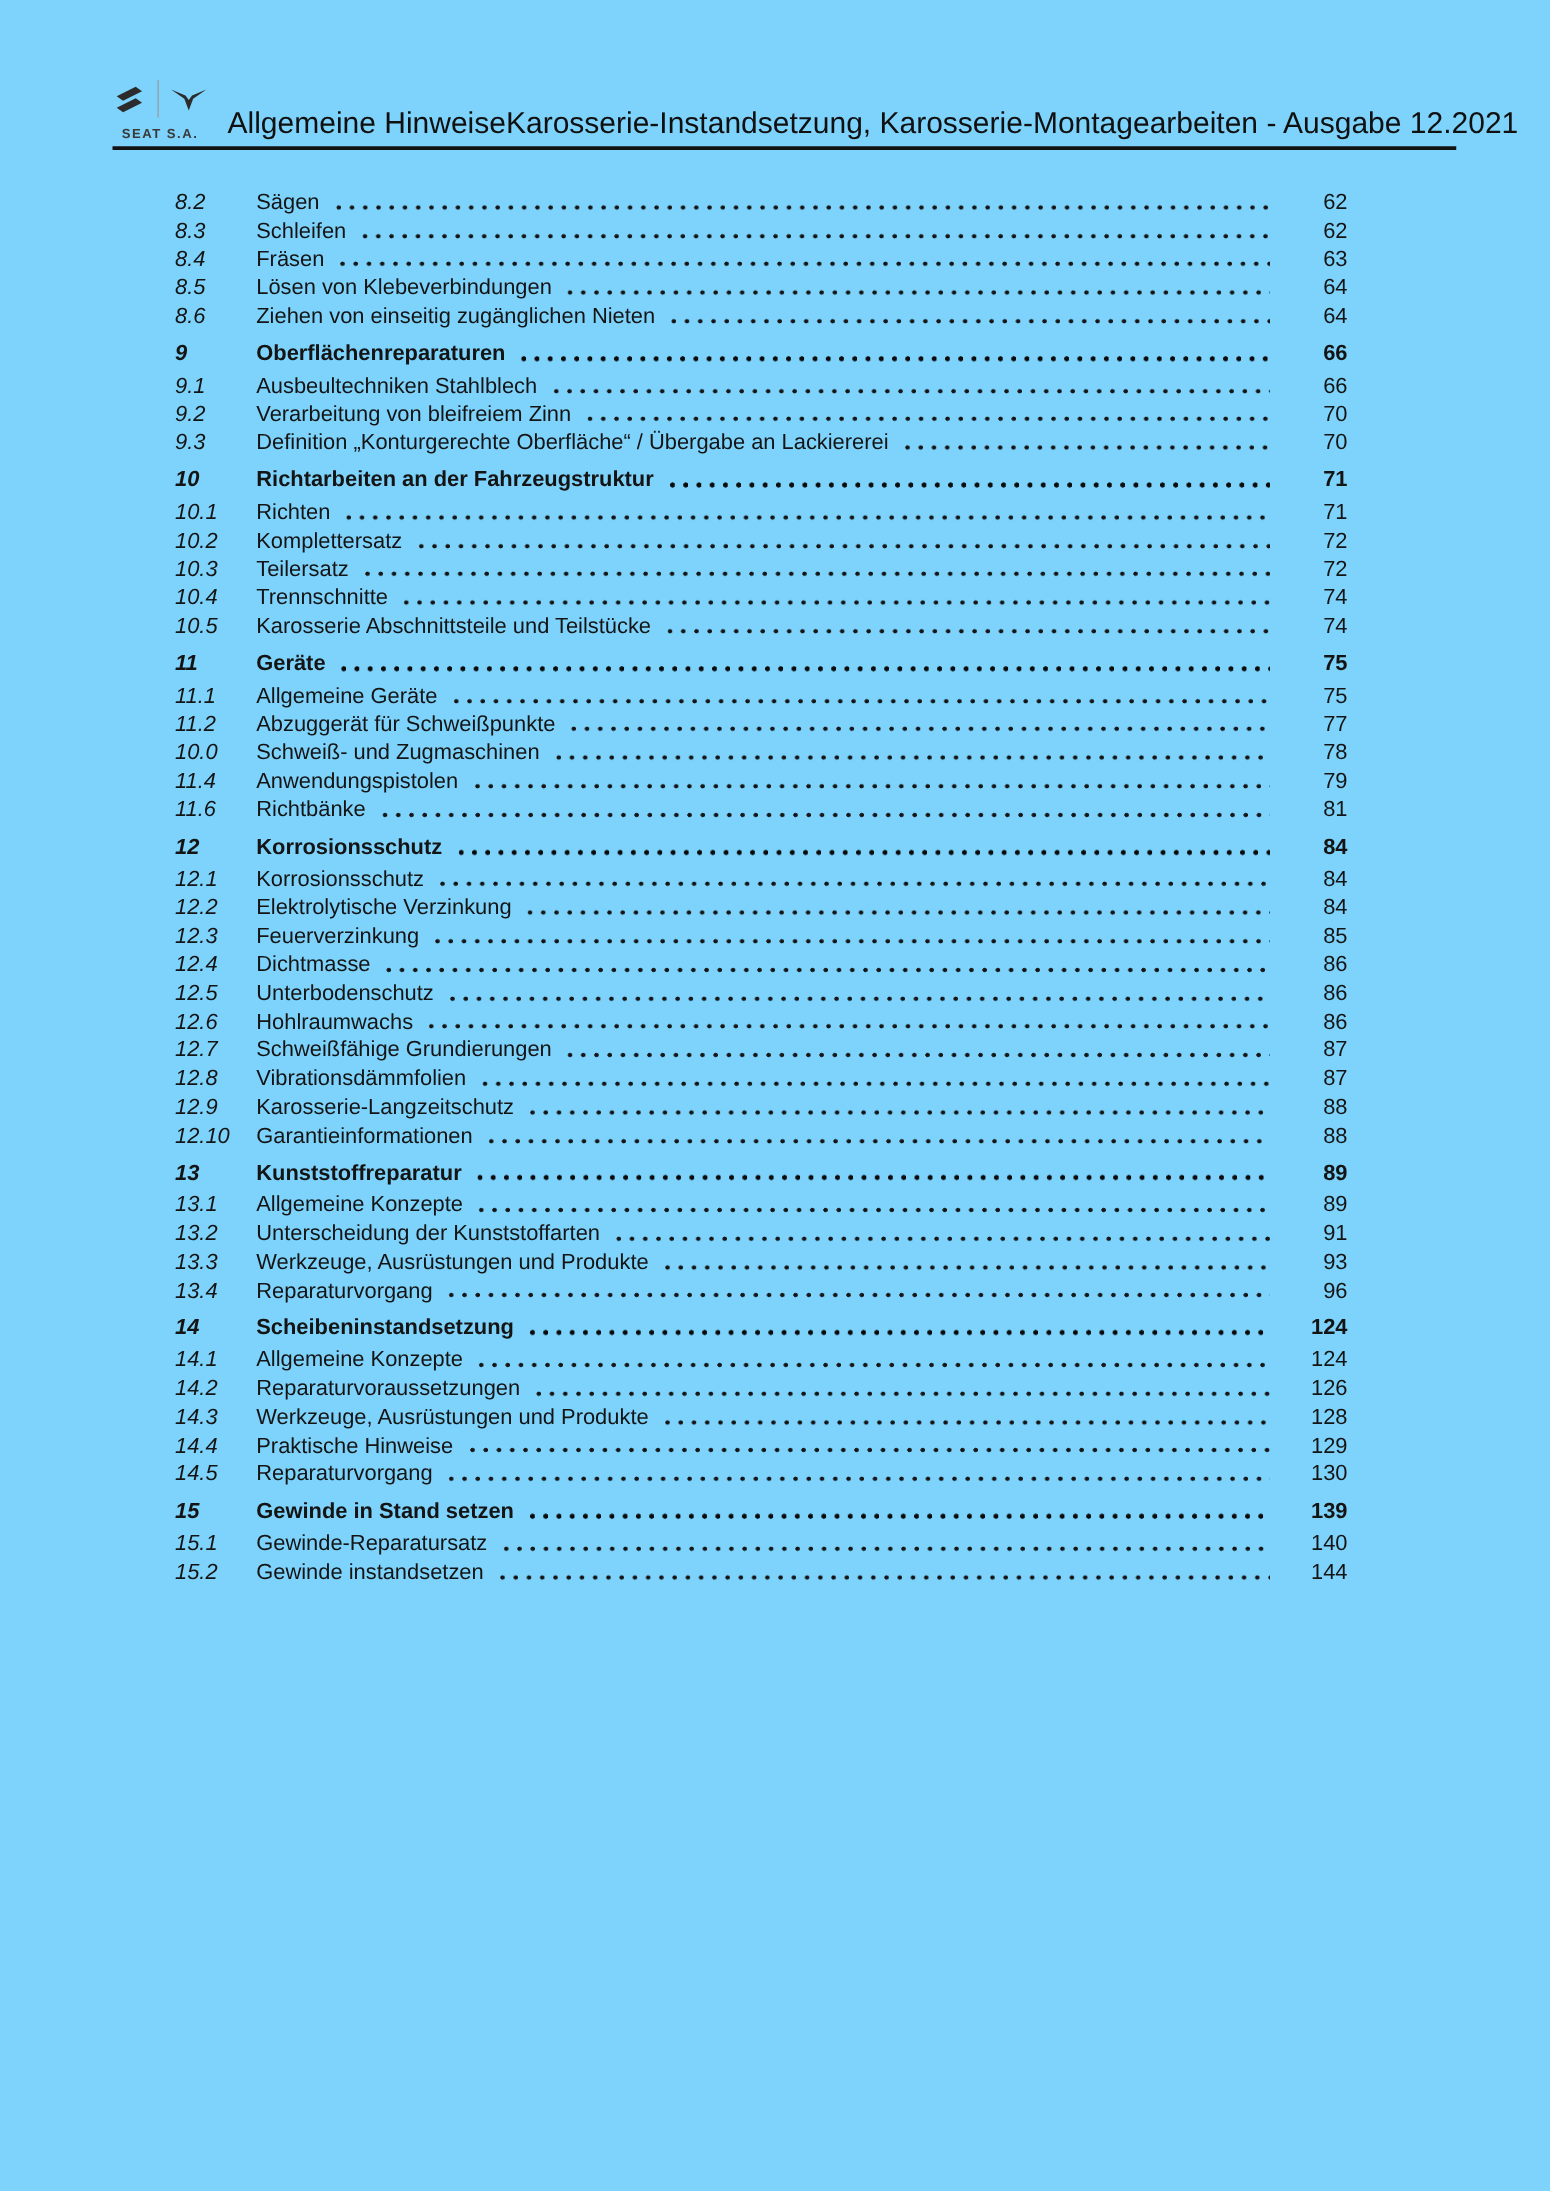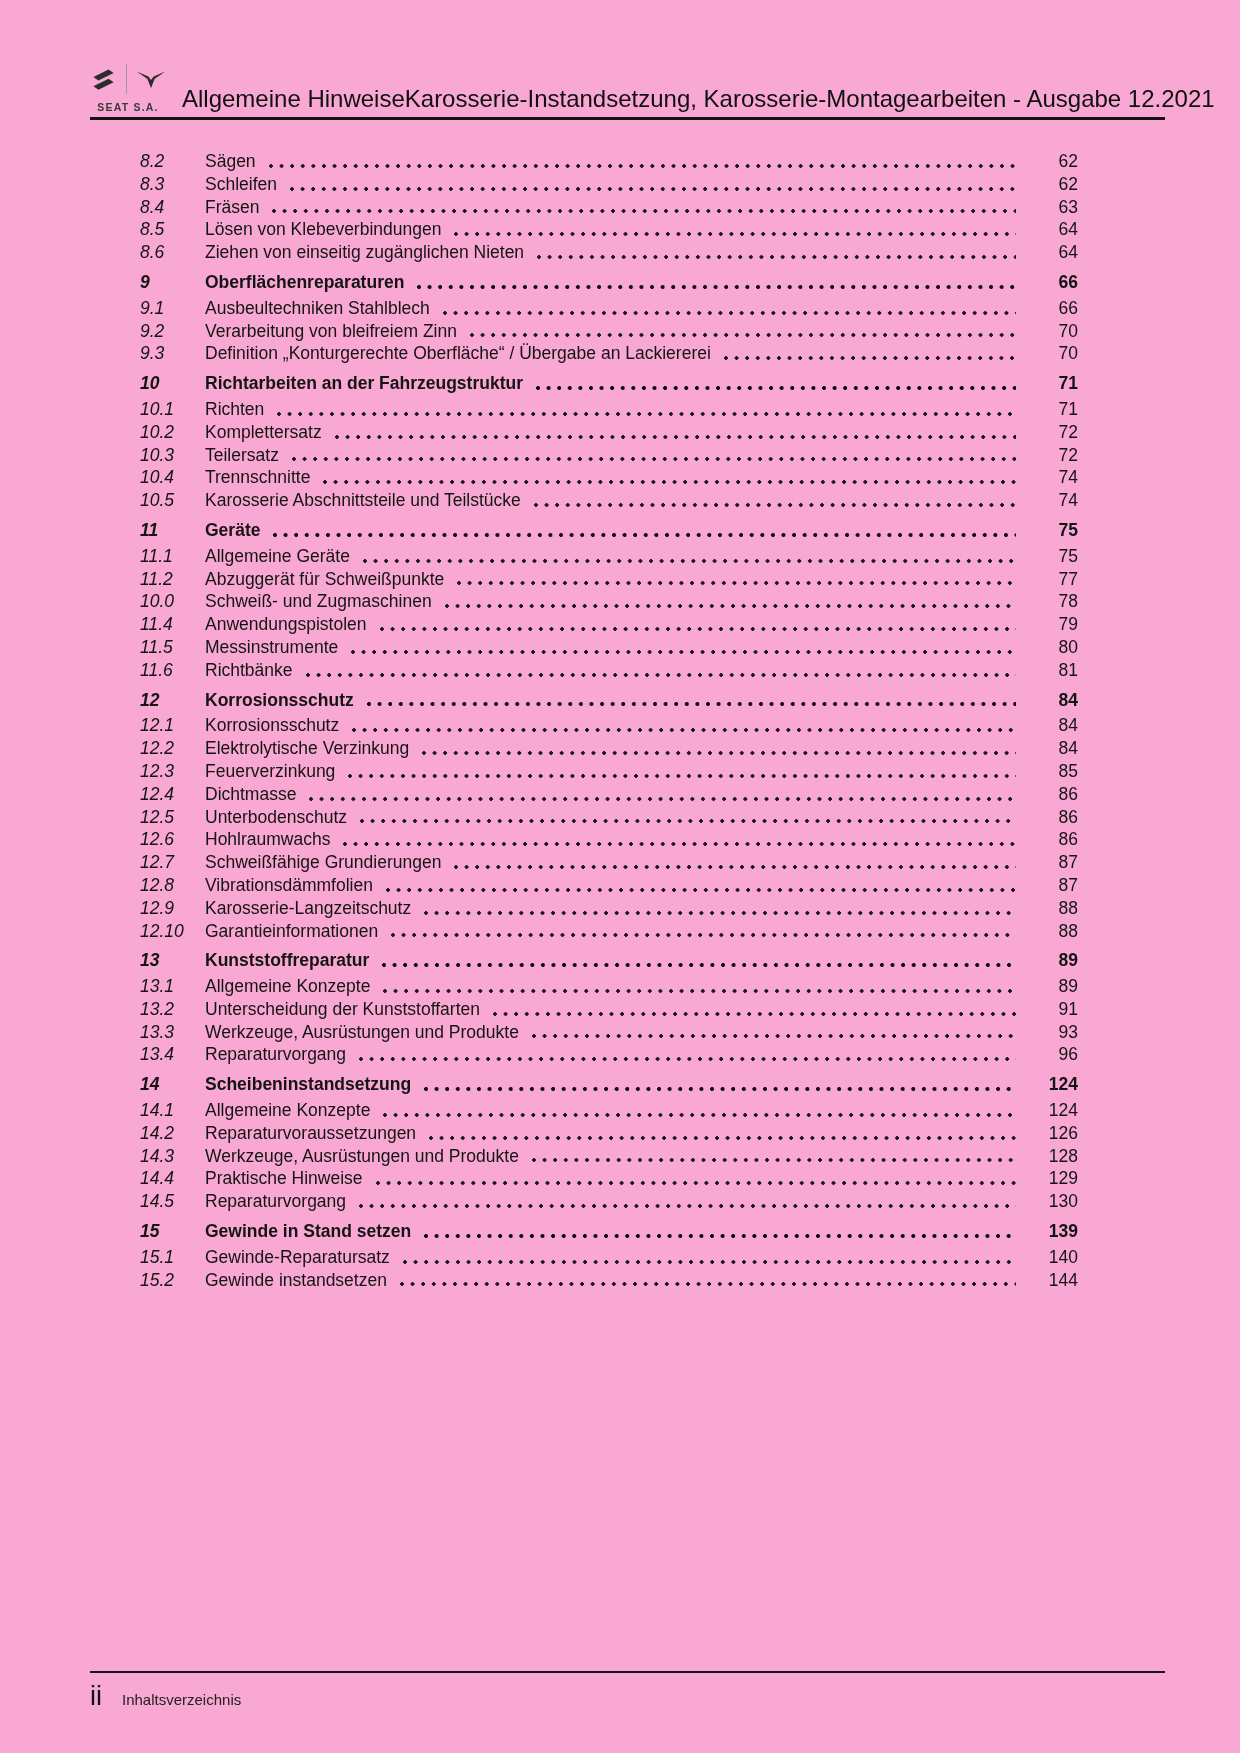--- a/index.html
+++ b/index.html
@@ -2,21 +2,21 @@
 <html><head>
 <meta charset="utf-8">
 <style>
   * { margin: 0; padding: 0; box-sizing: border-box; }
   html, body { background: #ffffff; }
   body {
     width: 1240px; height: 1753px;
     font-family: "Liberation Sans", sans-serif;
     color: #111; position: relative; overflow: hidden;
   }
-  .page { position: absolute; inset: 0; background: #f9a8d4; }
+  .page { position: absolute; inset: 0; background: #7dd3fc; }
 
   
   .header { position: absolute; top: 64px; left: 90px; right: 75px; }
   .header-inner { display: flex; align-items: flex-end; }
   .logo-block { display: flex; flex-direction: column; align-items: center; margin-right: 16px; }
   .logo-row { display: flex; align-items: center; gap: 9px; margin-bottom: 7px; }
   .logo-divider { width: 1px; height: 30px; background: #9a9a9a; }
   .brand-small {
     font-size: 10.5px; font-weight: 700; letter-spacing: 1.2px;
     color: #3a3a3a; white-space: nowrap;
@@ -217,26 +217,20 @@
         <span class="page-no">78</span>
       </div>
 
       <div class="toc-row section">
         <span class="num">11.4</span>
         <span class="title">Anwendungspistolen</span>
         <span class="dots"></span>
         <span class="page-no">79</span>
       </div>
 
-      <div class="toc-row section">
-        <span class="num">11.5</span>
-        <span class="title">Messinstrumente</span>
-        <span class="dots"></span>
-        <span class="page-no">80</span>
-      </div>
 
       <div class="toc-row section">
         <span class="num">11.6</span>
         <span class="title">Richtbänke</span>
         <span class="dots"></span>
         <span class="page-no">81</span>
       </div>
 
       <div class="toc-row chapter">
         <span class="num">12</span>
@@ -407,21 +401,14 @@
       </div>
 
       <div class="toc-row section">
         <span class="num">15.2</span>
         <span class="title">Gewinde instandsetzen</span>
         <span class="dots"></span>
         <span class="page-no">144</span>
       </div>
     </div>
 
-  <div class="footer">
-    <div class="footer-rule"></div>
-    <div class="footer-line">
-      <span class="footer-page">ii</span>
-      <span class="footer-label">Inhaltsverzeichnis</span>
-    </div>
-  </div>
 
 </div>
 
 </body></html>

